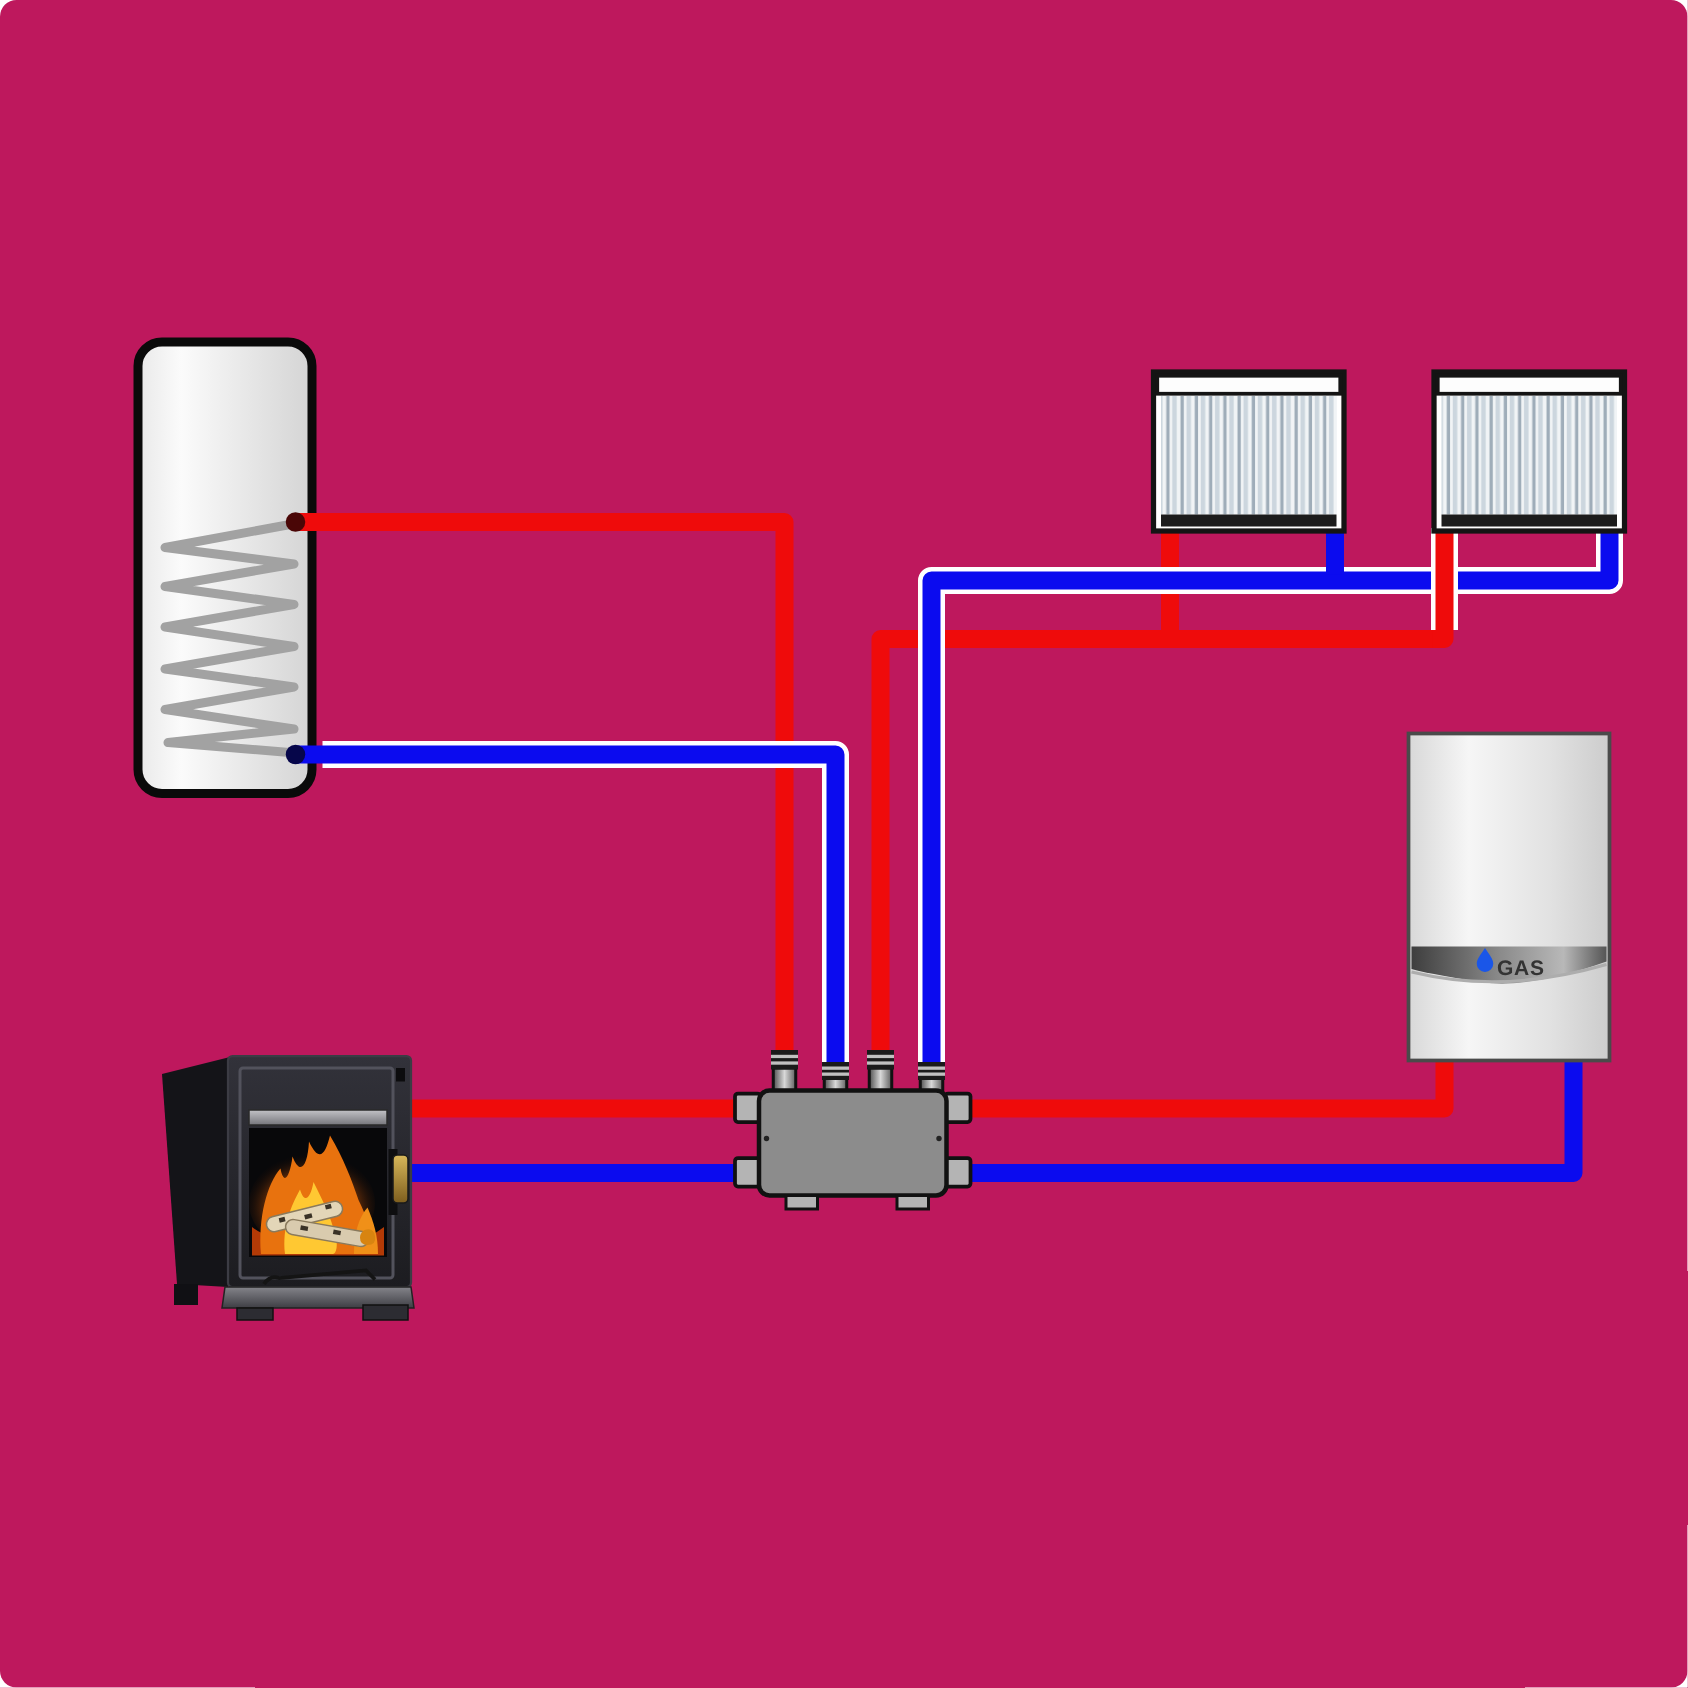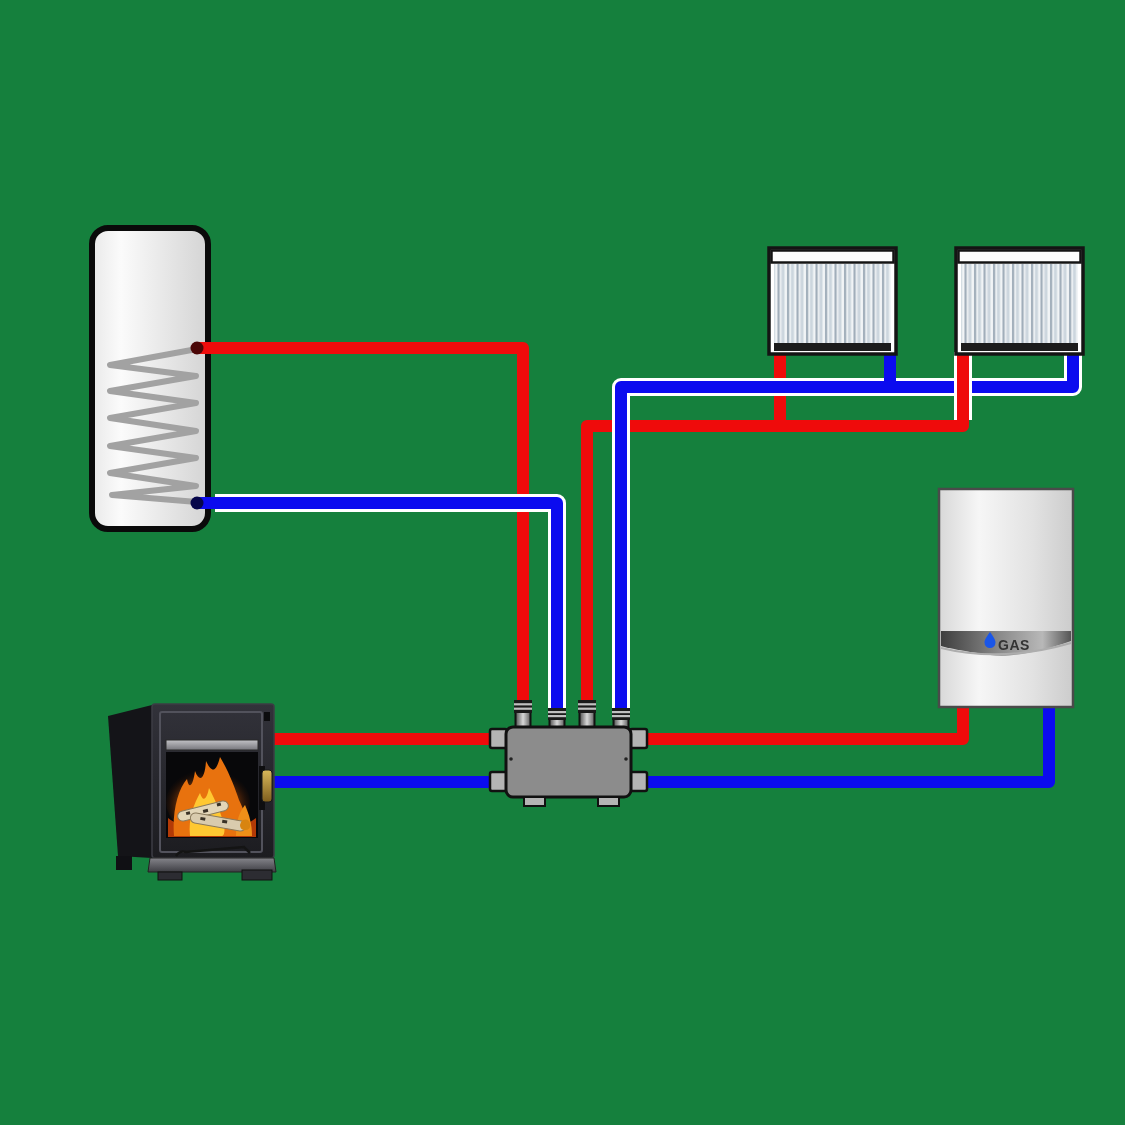--- a/index.html
+++ b/index.html
@@ -1,17 +1,17 @@
 <!DOCTYPE html>
 <html><head>
 <meta charset="utf-8">
 <style>
   html,body{margin:0;padding:0;background:#fff;}
-  .canvas{position:relative;width:1125px;height:1125px;background:#15803d;overflow:hidden;
-          font-family:"Liberation Sans", sans-serif;}
+  .canvas{position:relative;width:1125px;height:1125px;background:#be185d;overflow:hidden;
+          font-family:"Liberation Sans", sans-serif;border-radius:11px;}
   svg{display:block}
   .gas-label{font-family:"Liberation Sans", sans-serif;font-size:14px;font-weight:bold;letter-spacing:.5px;}
 </style>
 </head>
 <body>
 
 <div class="canvas">
 <svg width="1125" height="1125" viewBox="0 0 1125 1125" xmlns="http://www.w3.org/2000/svg">
   <defs>
     <linearGradient id="tankGrad" x1="0" y1="0" x2="1" y2="0">

